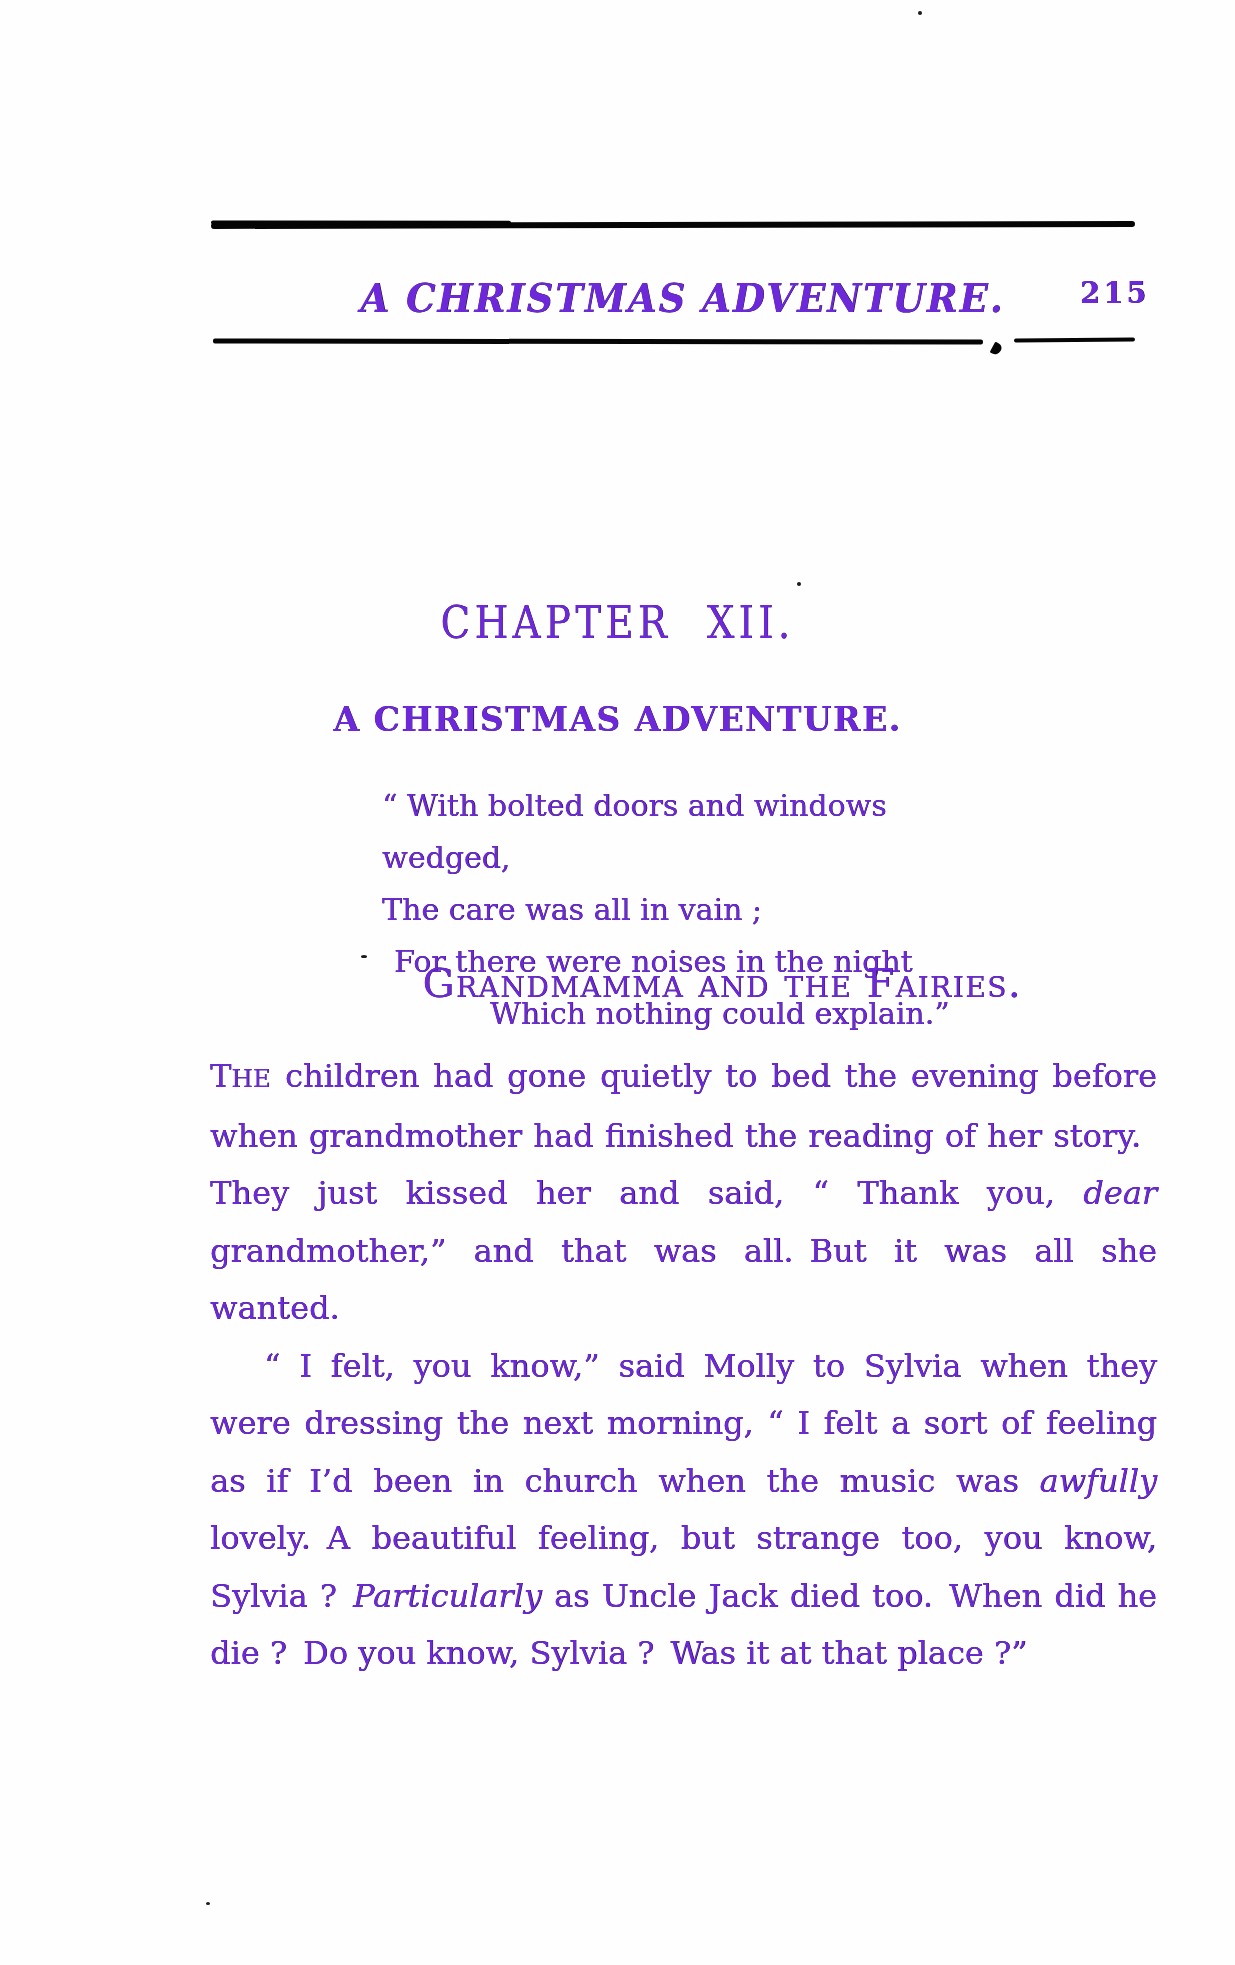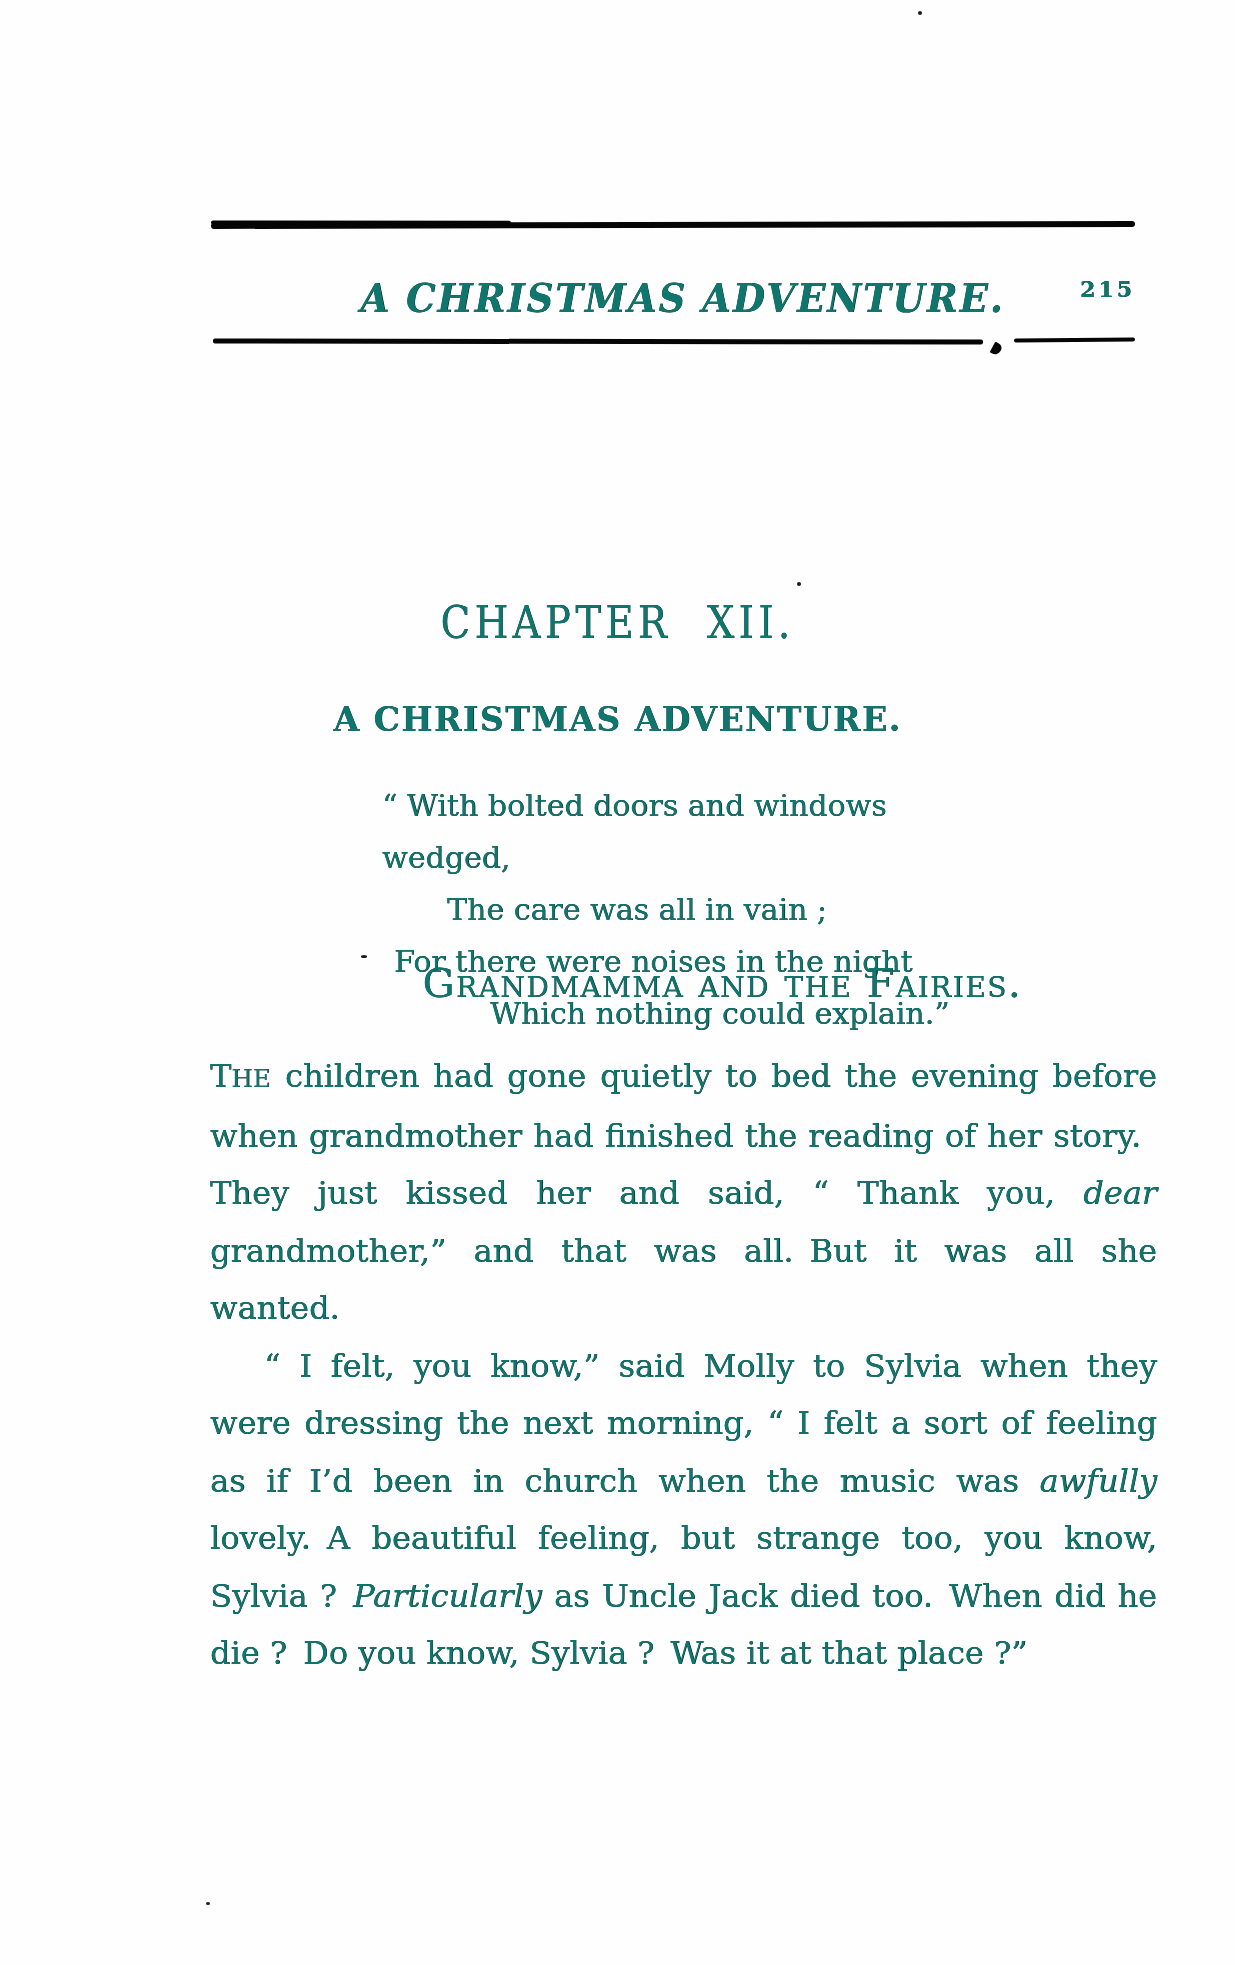--- a/index.html
+++ b/index.html
@@ -1,21 +1,21 @@
 <!DOCTYPE html>
 <html><head>
 <meta charset="utf-8">
 <style>
   html,body{margin:0;padding:0;background:#e8e8e4;}
   .page{
     position:relative;
     width:1235px;height:1965px;
     margin:0 auto;
     background:#fefefe;
-    color:#0f766e;
+    color:#6d28d9;
     font-family:"DejaVu Serif","Liberation Serif",serif;
     overflow:hidden;
   }
   .ink{ text-shadow:0.3px 0.3px 0 #070707; }
 
   
   .rule-top{
     position:absolute;left:211px;top:222px;width:924px;height:6px;
     background:#050505;border-radius:3px;transform:rotate(-0.12deg);
   }
@@ -39,41 +39,41 @@
   .running-head{
     position:absolute;left:210px;top:274px;width:945px;
     text-align:center;
     font-size:40px;font-weight:bold;font-style:italic;
     letter-spacing:2px;
     transform:scaleX(0.93);
   }
   .folio{
     position:absolute;left:1080px;top:276px;width:70px;
     text-align:left;
-    font-size:22px;font-weight:bold;letter-spacing:3px;
+    font-size:29px;font-weight:bold;letter-spacing:3px;
   }
 
   .chapter-title{
     position:absolute;left:0;top:596px;width:1235px;
     text-align:center;
     font-size:45px;font-weight:500;
     letter-spacing:5px;word-spacing:22px;
     transform:scaleX(0.86);
   }
   .chapter-subtitle{
     position:absolute;left:0;top:700px;width:1235px;
     text-align:center;
     font-size:33px;font-weight:bold;letter-spacing:1.5px;
   }
 
   .epigraph{
     position:absolute;left:382px;top:780px;width:620px;
     font-size:30px;line-height:52px;font-weight:500;
   }
-  .poem-line-1{margin-left:65px;}
+  .poem-line-1{}
   .poem-line-2{margin-left:12px;}
   .poem-line-3{margin-left:108px;}
   .attribution{
     position:absolute;left:210px;top:960px;width:812px;
     text-align:right;
     font-variant:small-caps;
     font-size:40px;letter-spacing:1.5px;
   }
 
   .body-text{

